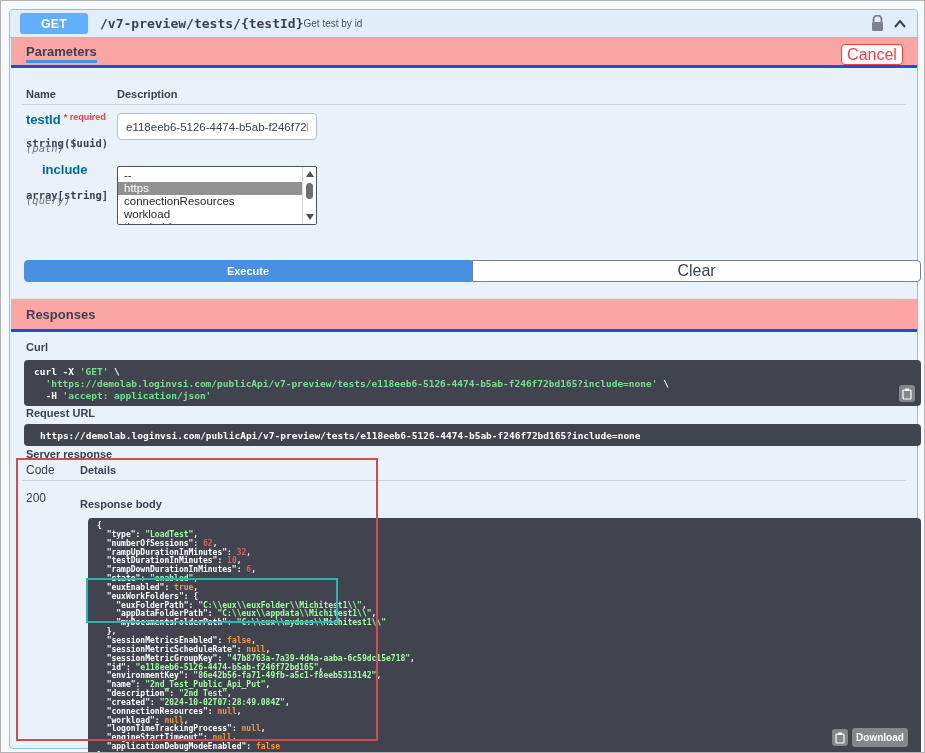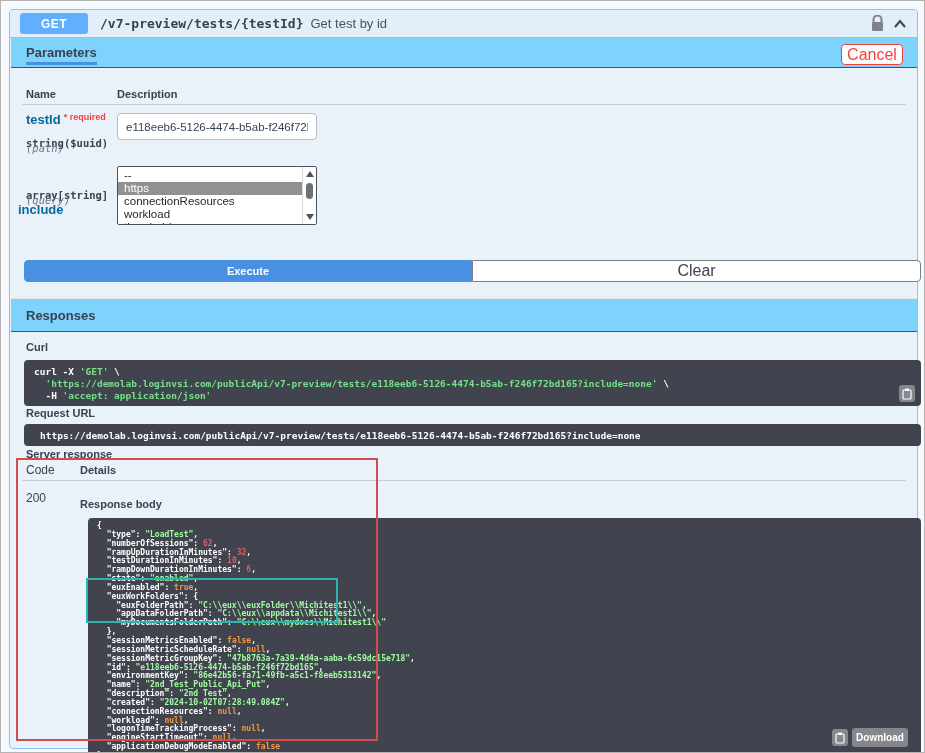--- a/index.html
+++ b/index.html
@@ -5,27 +5,27 @@
   * { margin:0; padding:0; box-sizing:border-box; }
   html,body { width:925px; height:753px; }
   body { font-family:"Liberation Sans", sans-serif; background:#f6fafe; position:relative; }
   .screen { position:absolute; inset:0; width:925px; height:753px; border:1px solid #b3b3b3; background:#f6fafe; overflow:hidden;padding-left:34px; }
 
   
   .opblock { position:absolute; left:8px; top:8px; width:909px; height:740px; border:1px solid #8fc0ee; border-radius:4px; background:#e9f1f9; }
   .opblock-header { position:absolute; left:0; top:0; width:100%; height:28px; background:#e2eefa; border-bottom:1px solid #8fc0ee; border-radius:3px 3px 0 0; display:flex; align-items:center; padding:0 10px; }
   .method-badge { width:68px; height:21px; background:#61affe; border-radius:3px; color:#fff; font-weight:bold; font-size:12px; display:flex; align-items:center; justify-content:center; letter-spacing:.5px; }
   .op-path { margin-left:12px; font-family:"DejaVu Sans Mono", monospace; font-weight:bold; font-size:13px; color:#3b4151; }
-  .op-summary { margin-left:7px; font-size:13px; color:#4a5260; }
+  .op-summary { margin-left:0; font-size:10px; color:#4a5260; }
   .hdr-spacer { flex:1; }
   .lock-icon { width:15px; height:17px; margin-right:8px; cursor:pointer; }
   .chevron-icon { width:14px; height:12px; cursor:pointer; }
 
   
-  .sec-header { position:absolute; left:1px; width:906px; background:#7dd3fc; border-bottom:1px solid #1d4ed8; }
+  .sec-header { position:absolute; left:1px; width:906px; background:#fca5a5; border-bottom:3px solid #1d4ed8; }
   .params-header { top:28px; height:30px; display:flex; align-items:center; }
   .tab-wrap { margin-left:15px; position:relative; height:100%; display:flex; align-items:center; }
   .tab-label { font-size:13px; font-weight:600; color:#3b4151; }
   .tab-underline { position:absolute; left:0; bottom:2px; width:100%; height:3px; background:#4990e2; }
   .cancel-btn { position:absolute; right:14px; top:6px; width:62px; height:21px; border:1px solid #f93e3e; border-radius:4px; color:#f93e3e; font-size:16px; background:#fbfdff; display:flex; align-items:center; justify-content:center; cursor:pointer; }
 
   .responses-header { top:288px; height:34px; border-top:1px solid #e2e6ea; display:flex; align-items:center; }
   .responses-title { margin-left:15px; font-size:13px; font-weight:600; color:#3b4151; }
 
   
@@ -115,21 +115,21 @@
     <div class="abs col-hd" style="left:107px; top:78px;">Description</div>
     <div class="divider" style="left:12px; top:94px; width:884px;"></div>
 
     <div class="abs" style="left:16px; top:100px;">
       <span class="param-name">testId</span><span class="required">* required</span>
     </div>
     <div class="abs param-type" style="left:16px; top:118px;">string($uuid)</div>
     <div class="abs param-in" style="left:16px; top:132px;">(path)</div>
     <input class="text-input" style="left: 107px; top: 103px;" value="e118eeb6-5126-4474-b5ab-f246f72bd165">
 
-    <div class="abs param-name" style="left:8px; top:152px;margin-top:40px;">include</div>
+    <div class="abs param-name" style="left:32px; top:152px;">include</div>
     <div class="abs param-type" style="left:16px; top:170px;">array[string]</div>
     <div class="abs param-in" style="left:16px; top:184px;">(query)</div>
     <div class="listbox" style="left:107px; top:156px;">
       <div class="lb-options">
           <div class="lb-option">--</div>
           <div class="lb-option selected">https</div>
           <div class="lb-option">connectionResources</div>
           <div class="lb-option">workload</div>
           <div class="lb-option">thresholds</div>
         </div>

